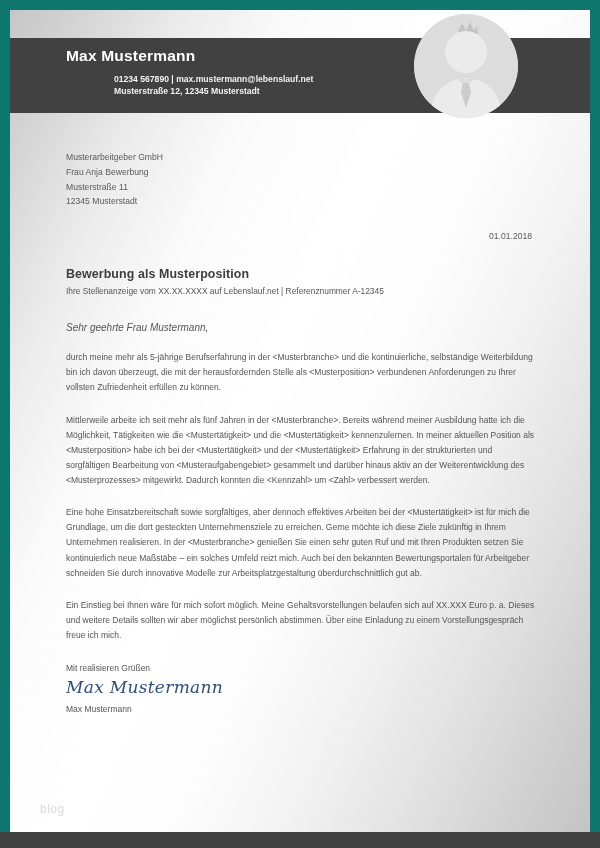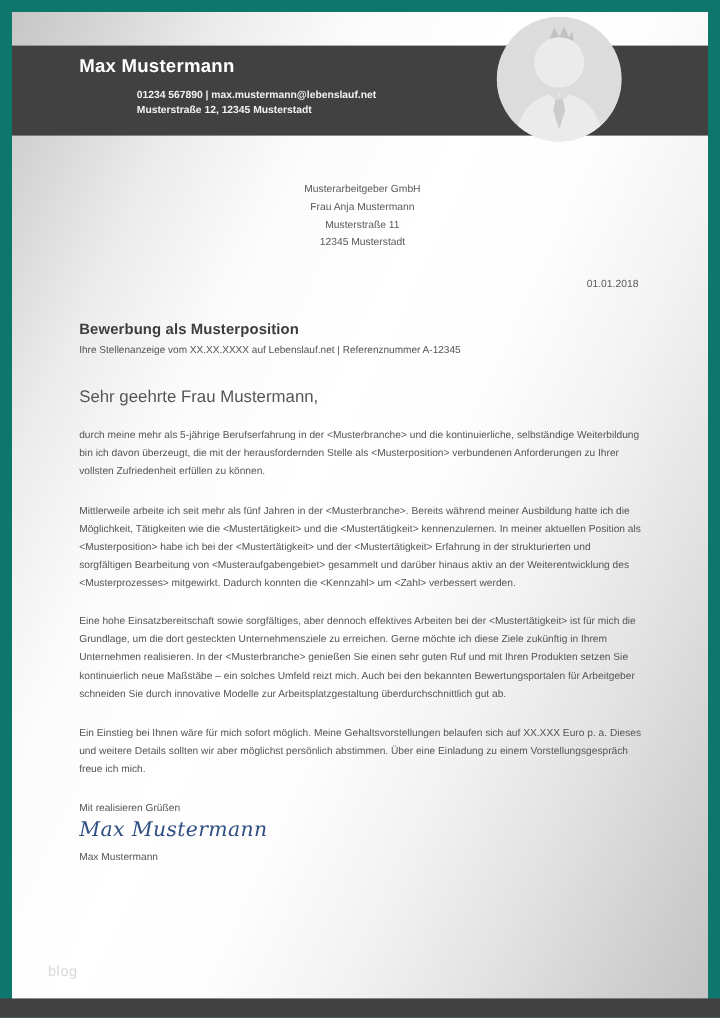--- a/index.html
+++ b/index.html
@@ -94,21 +94,20 @@
     top: 140px;
     width: 472px;
     color: #555555;
     font-size: 8.5px;
   }
 
   .recipient {
     line-height: 1.72;
     font-size: 8.6px;
     color: #5a5a5a;
-    text-align: center;
   }
   .recipient div { white-space: nowrap; }
 
   .date-row {
     margin-top: 22px;
     text-align: right;
     font-size: 8.6px;
     color: #5a5a5a;
     padding-right: 6px;
   }
@@ -121,22 +120,23 @@
     letter-spacing: 0.1px;
   }
   .subject-ref {
     margin-top: 5px;
     font-size: 8.4px;
     color: #555555;
   }
 
   .salutation {
     margin-top: 26px;
-    font-size: 14px;
-    color: #555555;
+    font-size: 10px;
+    color: #555555;
+    font-style: italic;
   }
 
   .para {
     margin-top: 17px;
     font-size: 8.5px;
     line-height: 1.78;
     color: #555555;
     text-align: left;
   }
 
@@ -206,21 +206,21 @@
         <path d="M40 62 L52 72 L64 62 L60 59 L52 66 L44 59 Z" fill="#dcdcdc"></path>
 
         <path d="M49 69 L55 69 L57 78 L52 94 L47 78 Z" fill="#cccccc"></path>
       </svg>
     </div>
 
     <div class="letter">
 
       <div class="recipient">
         <div>Musterarbeitgeber GmbH</div>
-        <div>Frau Anja Mustermann</div>
+        <div>Frau Anja Bewerbung</div>
         <div>Musterstraße 11</div>
         <div>12345 Musterstadt</div>
       </div>
 
       <div class="date-row">01.01.2018</div>
 
       <div class="subject">Bewerbung als Musterposition</div>
       <div class="subject-ref">Ihre Stellenanzeige vom XX.XX.XXXX auf Lebenslauf.net | Referenznummer A-12345</div>
 
       <div class="salutation">Sehr geehrte Frau Mustermann,</div>

